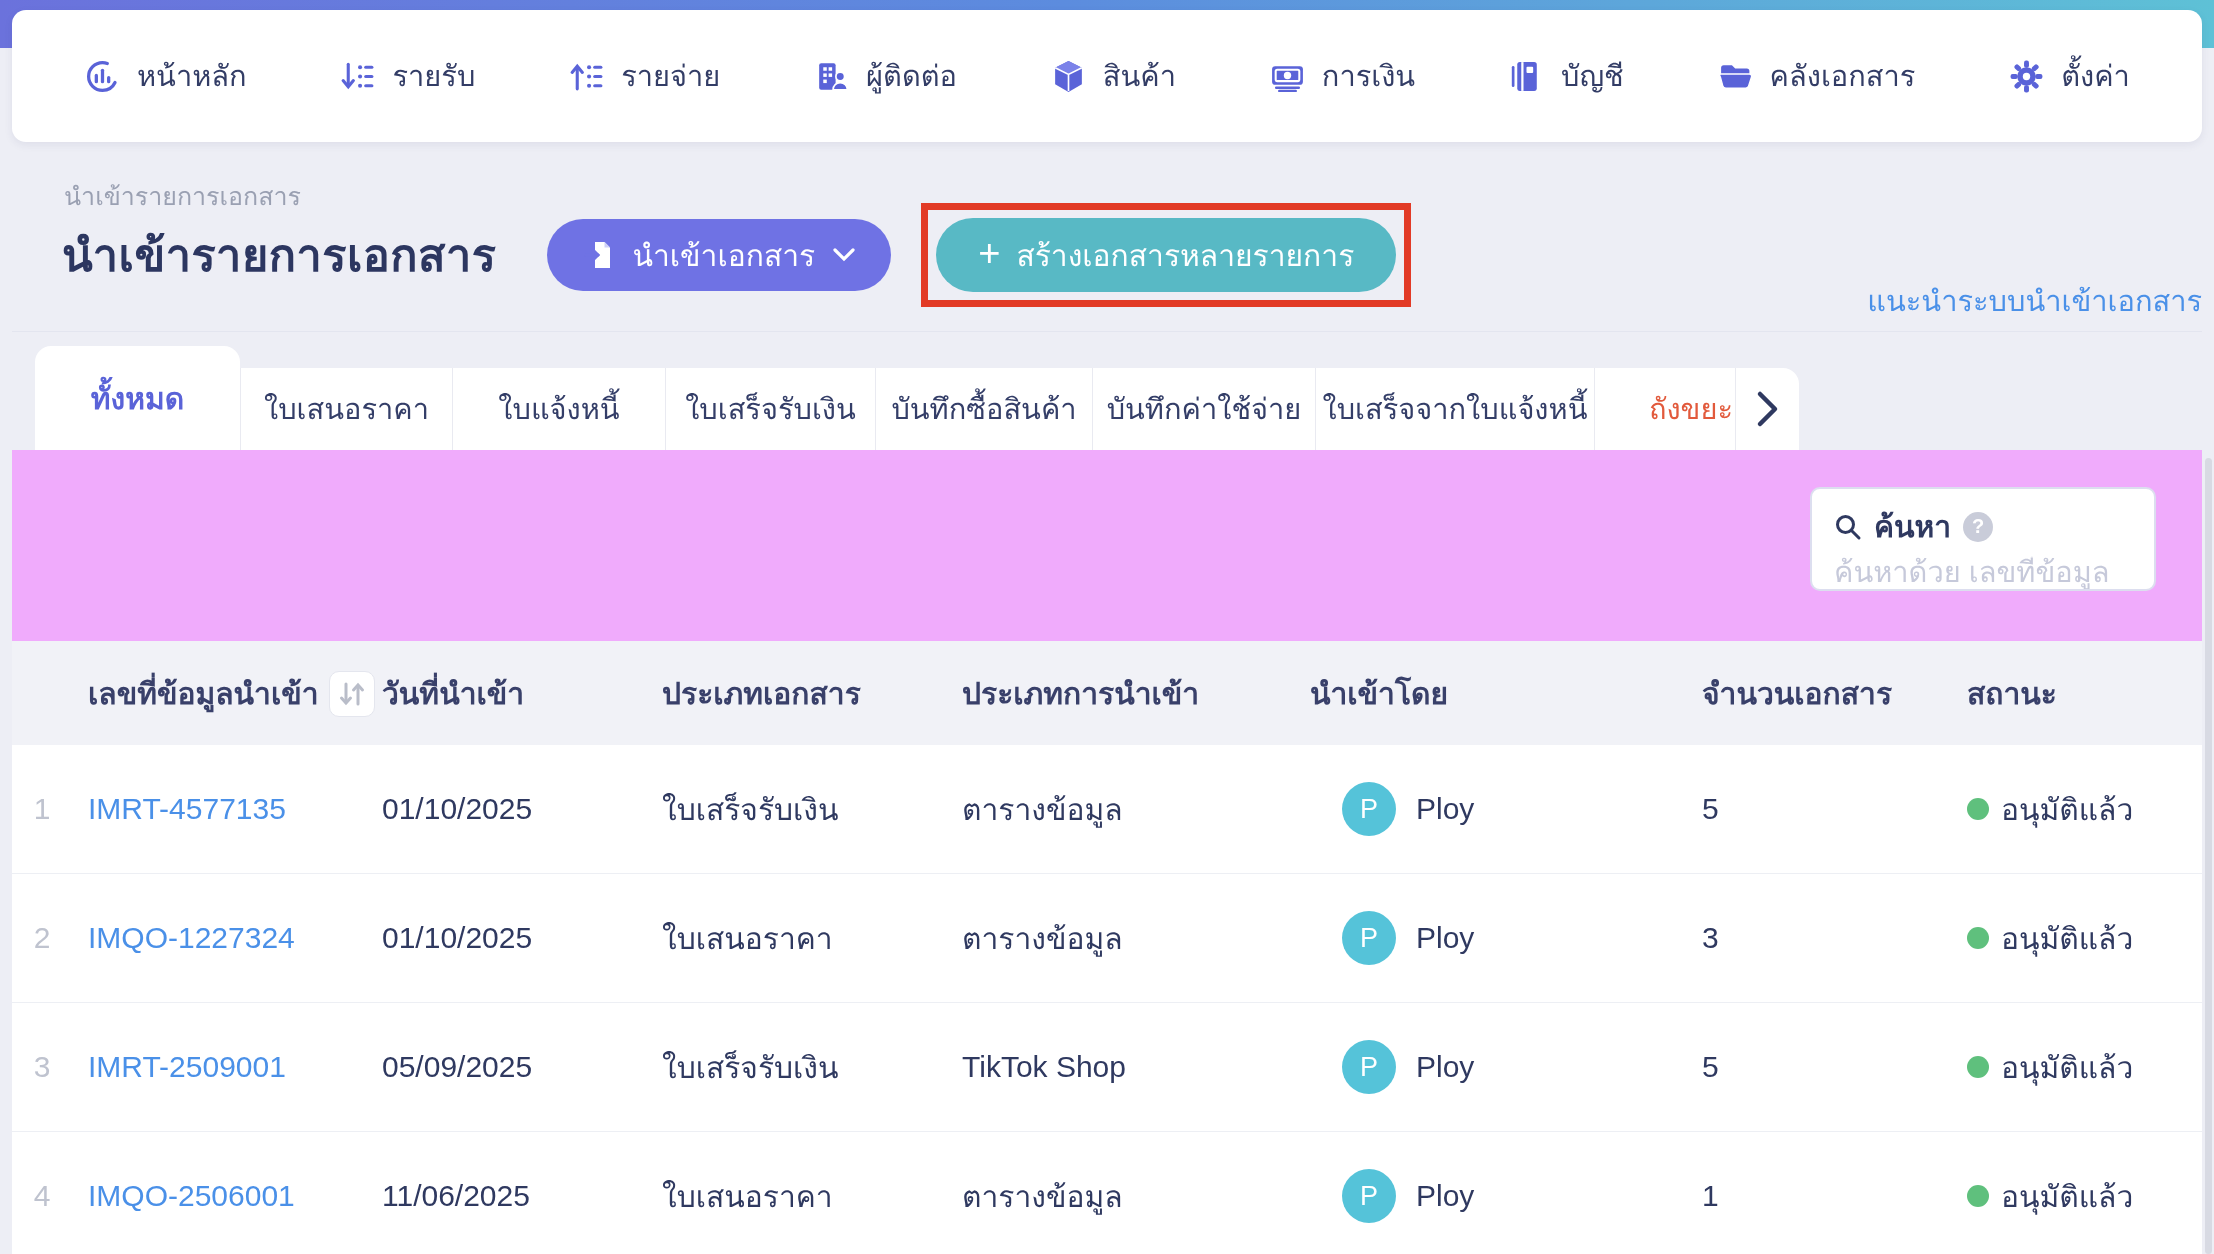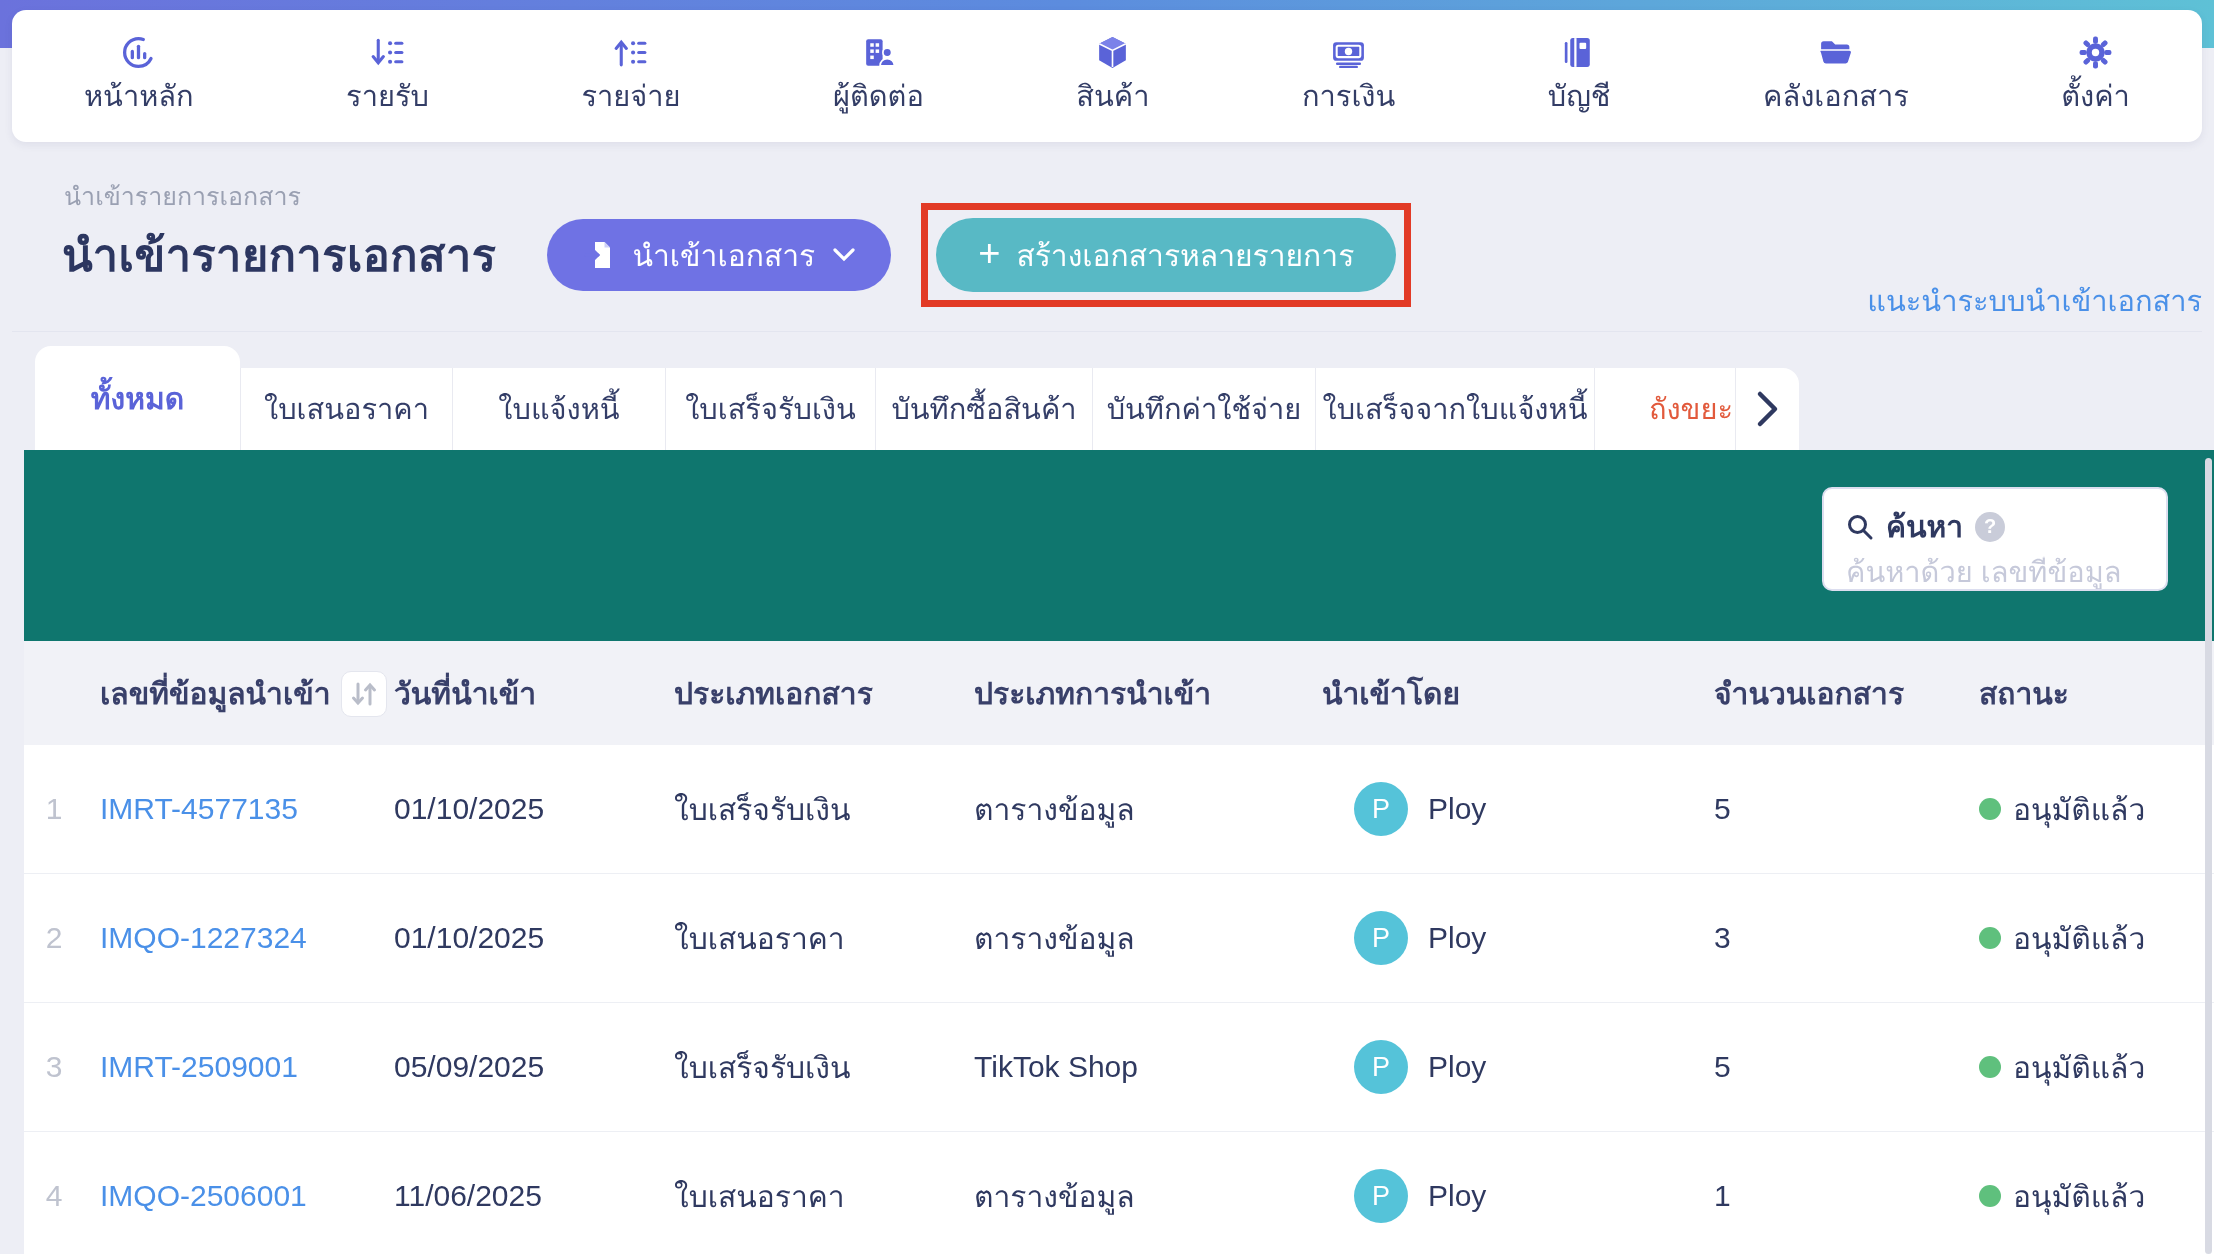--- a/index.html
+++ b/index.html
@@ -16,22 +16,22 @@
     background: linear-gradient(90deg,#6b72dc 0%,#5c8cde 48%,#5ec1d6 100%);
   }
   
   .nav-card {
     position:absolute; top:10px; left:12px; width:2190px; height:132px;
     background:#fff; border-radius:14px;
     box-shadow:0 3px 8px rgba(45,55,105,.08);
     display:flex; align-items:center; justify-content:space-between;
     padding:0 72px;
   }
-  .nav-item { display:flex; align-items:center; gap:2px; cursor:pointer;
-    font-size:29px; color:#333d66; white-space:nowrap;flex-direction:column; }
+  .nav-item { display:flex; align-items:center; gap:16px; cursor:pointer;
+    font-size:29px; color:#333d66; white-space:nowrap; }
   .nav-item svg { width:37px; height:37px; display:block; }
   
   .breadcrumb { position:absolute; left:64px; top:176px; font-size:25px; color:#9aa0b2; }
   .title-row { position:absolute; left:62px; top:205px; height:100px; display:flex; align-items:center; }
   .page-title { font-size:45px; font-weight:bold; color:#2c3660; letter-spacing:.5px; }
   .btn-import {
     margin-left:50px; height:72px; padding:0 36px; border:none; cursor:pointer;
     border-radius:38px; background:#6f72e4; color:#fff; font-size:30px;
     display:flex; align-items:center; gap:18px; font-family:inherit;
   }
@@ -61,21 +61,21 @@
     color:#5a63d8; font-weight:bold; font-size:30px;
   }
   .tab.trash { color:#e25a3c; justify-content:flex-end; padding-right:2px; }
   .tab-chevron {
     height:82px; margin-top:22px; width:64px; background:#fff;
     border-left:1px solid #e9eaf1; border-radius:0 16px 0 0;
     display:flex; align-items:center; justify-content:center; cursor:pointer;
   }
   .tab-chevron svg { width:24px; height:38px; }
   
-  .panel { position:absolute; top:450px; left:24px; width:2190px; height:804px; background:#0f766e; }
+  .panel { position:absolute; top:450px; left:12px; width:2190px; height:804px; background:#f0abfc; }
   
   .search-box {
     position:absolute; top:37px; right:46px; width:346px; height:104px;
     border:2px solid #dcdeef; border-radius:10px; background:#fff; padding:14px 22px 10px 22px;
   }
   .search-top { display:flex; align-items:center; gap:12px; }
   .search-top svg { width:28px; height:28px; }
   .search-label { font-size:30px; font-weight:bold; color:#2f3960; }
   .help-badge { width:30px; height:30px; border-radius:50%; background:#c9ccd9; color:#fff;
     font-size:20px; font-weight:bold; display:flex; align-items:center; justify-content:center; cursor:pointer; }

